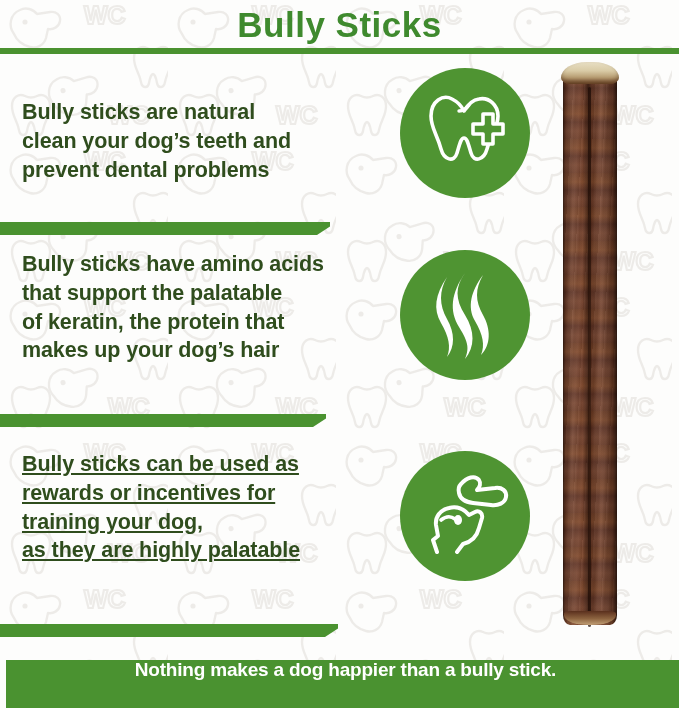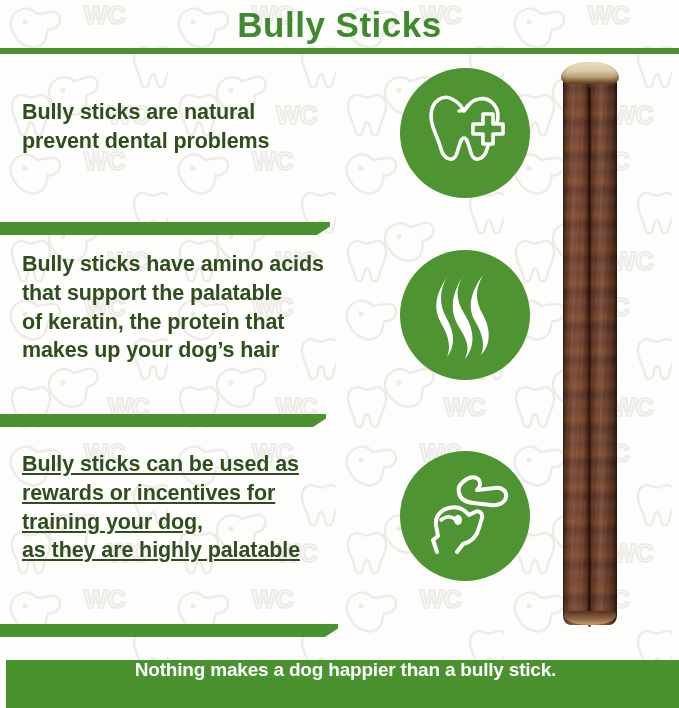--- a/index.html
+++ b/index.html
@@ -245,20 +245,21 @@
     <h1 class="page-title">Bully Sticks</h1>
   </div>
   <div class="header-rule"></div>
 
   <div class="content">
 
     <div class="text-column">
 
       <div class="fact-block fact-block-0">
         <span class="line">Bully sticks are natural</span>
+        <span class="line">clean your dog’s teeth and</span>
         <span class="line">prevent dental problems</span>
       </div>
       <div class="divider divider-0"></div>
 
       <div class="fact-block fact-block-1">
         <span class="line">Bully sticks have amino acids</span>
         <span class="line">that support the palatable</span>
         <span class="line">of keratin, the protein that</span>
         <span class="line">makes up your dog’s hair</span>
       </div>

